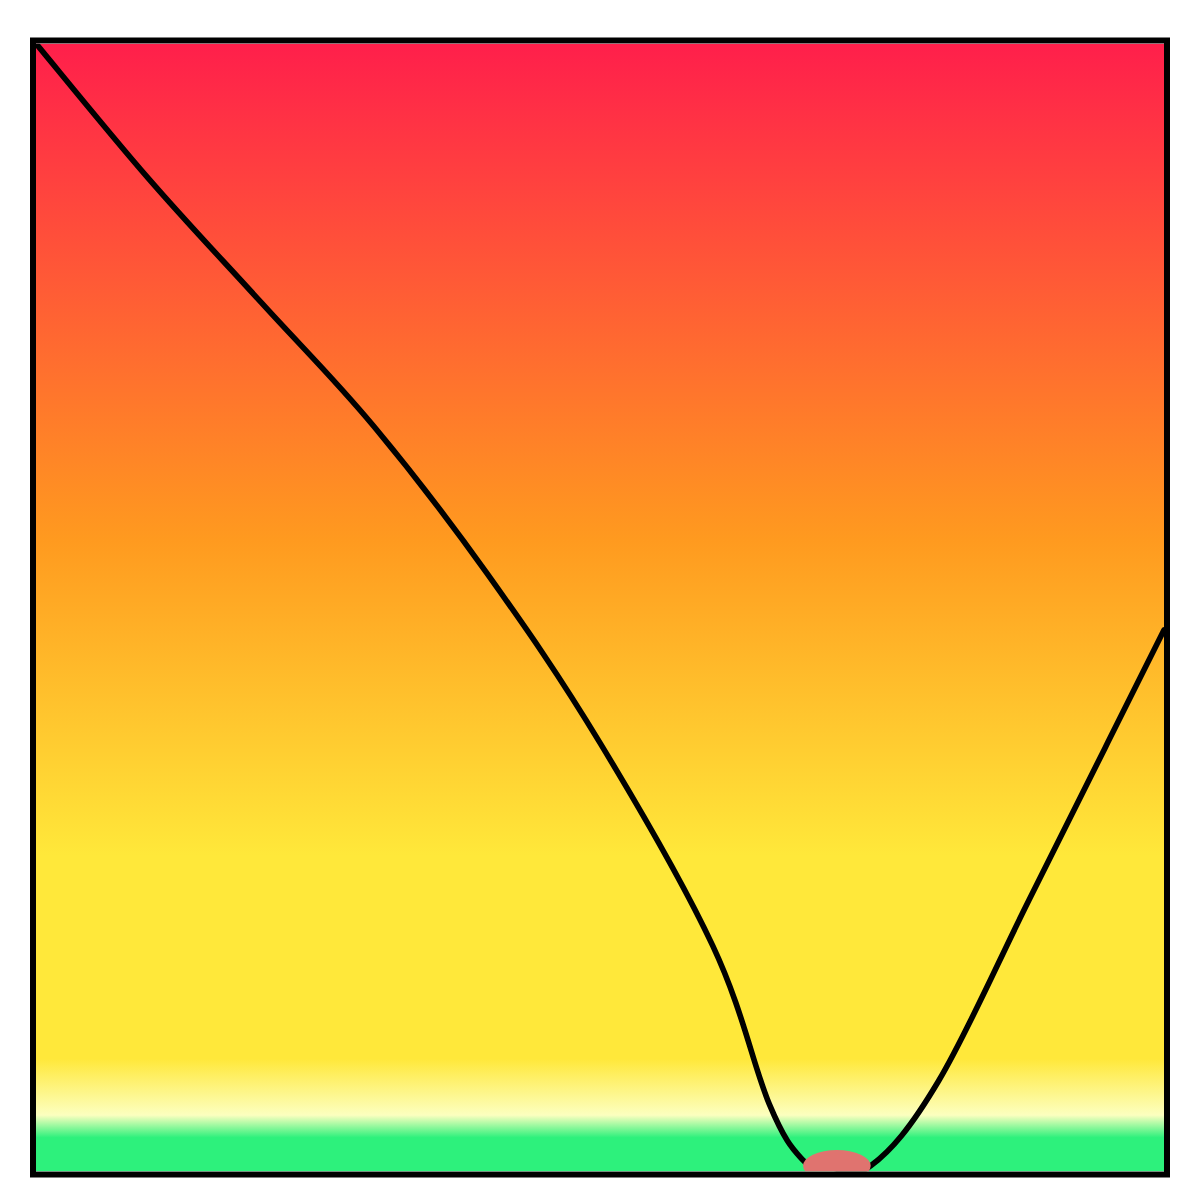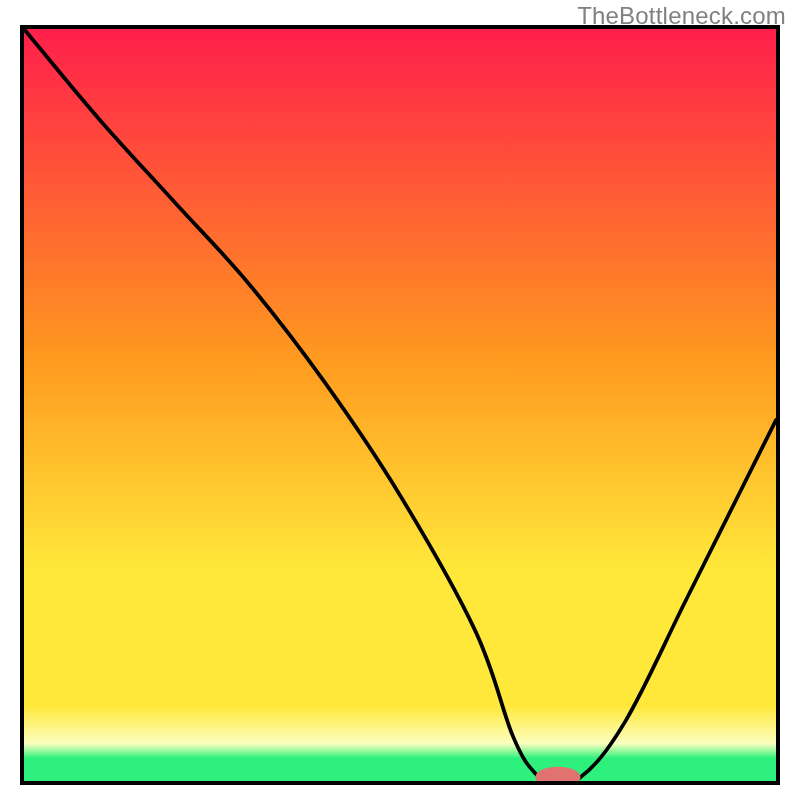--- a/index.html
+++ b/index.html
@@ -42,21 +42,20 @@
     left: 0;
     top: 0;
     width: 100%;
     height: 100%;
   }
 </style>
 </head>
 <body>
 
 <div class="stage">
-  <div class="watermark">TheBottleneck.com</div>
 
   <div class="plot-frame">
 
     <svg class="bg" viewBox="0 0 100 100" preserveAspectRatio="none">
       <defs>
         <linearGradient id="grad" x1="0" y1="0" x2="0" y2="1">
           <stop id="stop0" offset="0%" stop-color="#ff1f4b"></stop>
           <stop id="stop1" offset="44%" stop-color="#ff9a1f"></stop>
           <stop id="stop2" offset="72%" stop-color="#ffe83a"></stop>
           <stop id="stop3" offset="90%" stop-color="#ffe83a"></stop>

